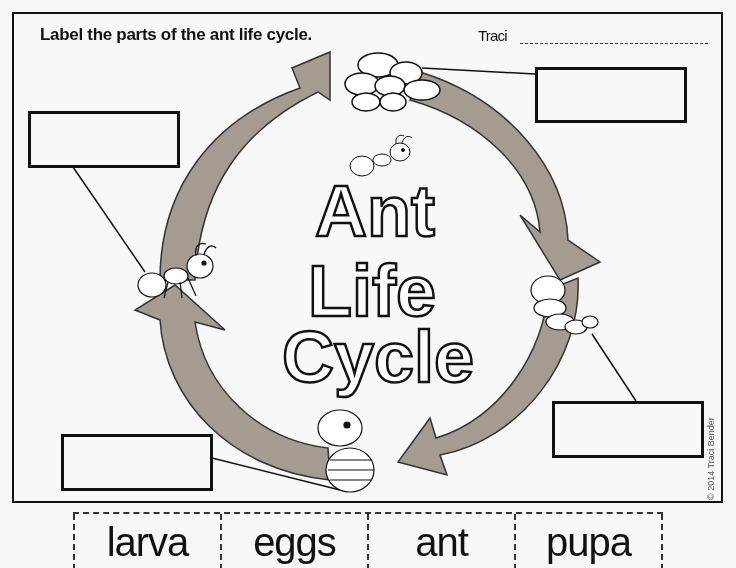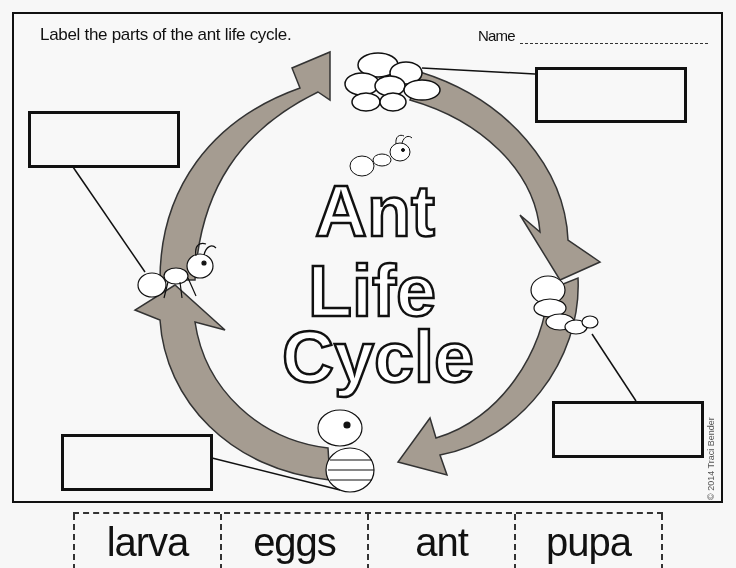--- a/index.html
+++ b/index.html
@@ -1,34 +1,34 @@
 <!DOCTYPE html>
 <html><head>
 <meta charset="utf-8">
 <style>
   html, body { margin:0; padding:0; }
   body { width:736px; height:568px; background:#f7f7f7; position:relative; overflow:hidden; font-family:"Liberation Sans", sans-serif; color:#111; }
   .frame { position:absolute; left:12px; top:12px; width:711px; height:491px; border:2px solid #111; background:#f8f8f8; box-sizing:border-box; }
-  .instruction { position:absolute; left:40px; top:25px; font-size:17px; letter-spacing:-0.3px; font-weight:400; }
+  .instruction { position:absolute; left:40px; top:25px; font-size:17px; letter-spacing:-0.3px; font-weight:700; }
   .name-label { position:absolute; left:478px; top:27px; font-size:15px; letter-spacing:-0.8px; }
   .name-line { position:absolute; left:520px; top:42px; width:188px; border-bottom:1px dashed #333; height:1px; }
   .answer-box { position:absolute; border:3px solid #111; background:#f8f8f8; box-sizing:border-box; }
   .credit { position:absolute; left:706px; top:500px; transform:rotate(-90deg); transform-origin:left top; font-size:9px; color:#555; white-space:nowrap; }
   svg.art { position:absolute; left:0; top:0; }
   .strip { position:absolute; left:73px; top:512px; width:590px; height:56px; border-top:2px dashed #333; display:flex; }
   .cell { flex:1; border-left:2px dashed #333; display:flex; align-items:center; justify-content:center; font-size:40px; font-weight:300; letter-spacing:-1px; }
   .cell:last-child { border-right:2px dashed #333; }
 </style>
 </head>
 <body>
 
 <div class="frame"></div>
 
 <div class="instruction">Label the parts of the ant life cycle.</div>
-<div class="name-label">Name</div>
+<div class="name-label">Traci</div>
 <div class="name-line"></div>
 
 <svg class="art" width="736" height="568" viewBox="0 0 736 568">
 
   <g stroke="#111" stroke-width="1.5" fill="none">
     <line x1="73" y1="167" x2="145" y2="272"></line>
     <line x1="422" y1="68" x2="535" y2="74"></line>
     <line x1="592" y1="334" x2="636" y2="401"></line>
     <line x1="212" y1="458" x2="340" y2="490"></line>
   </g>

